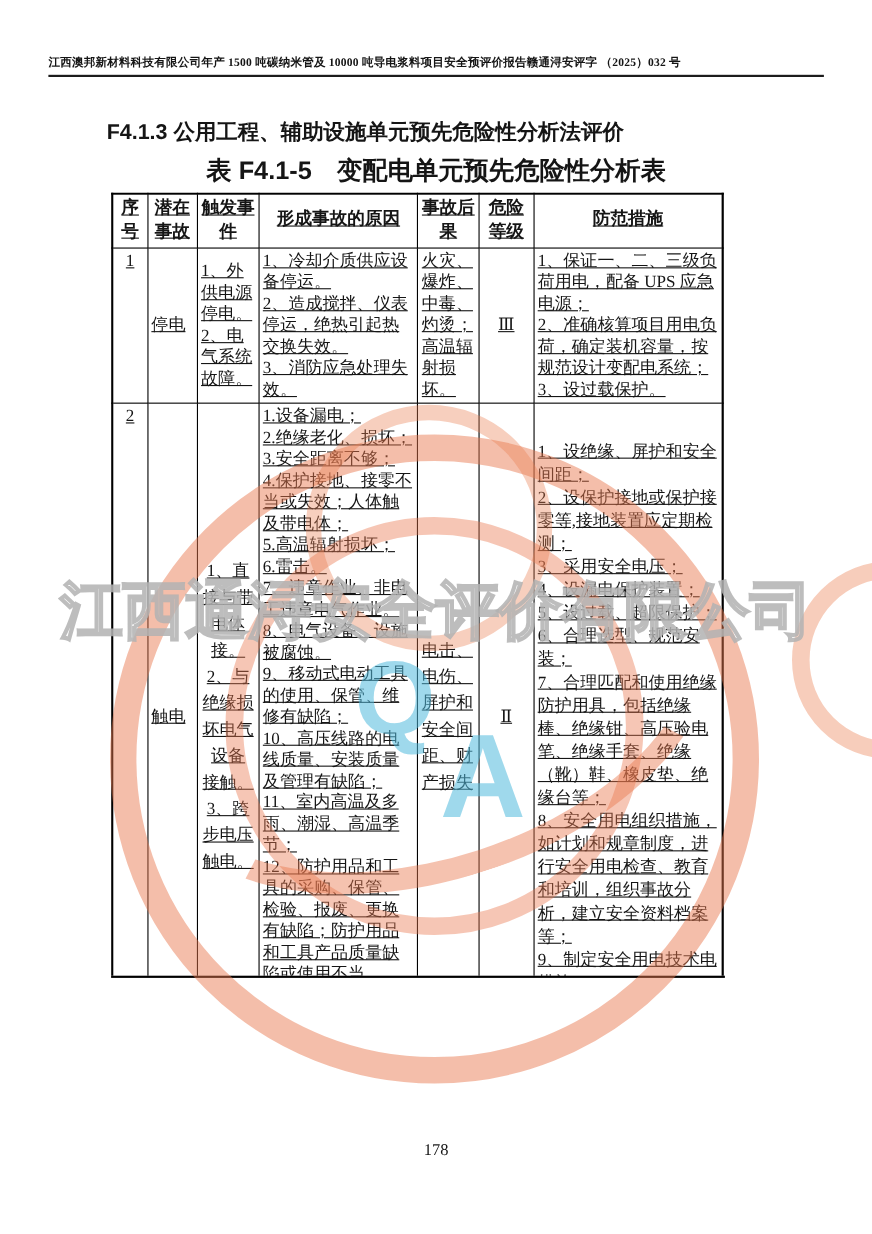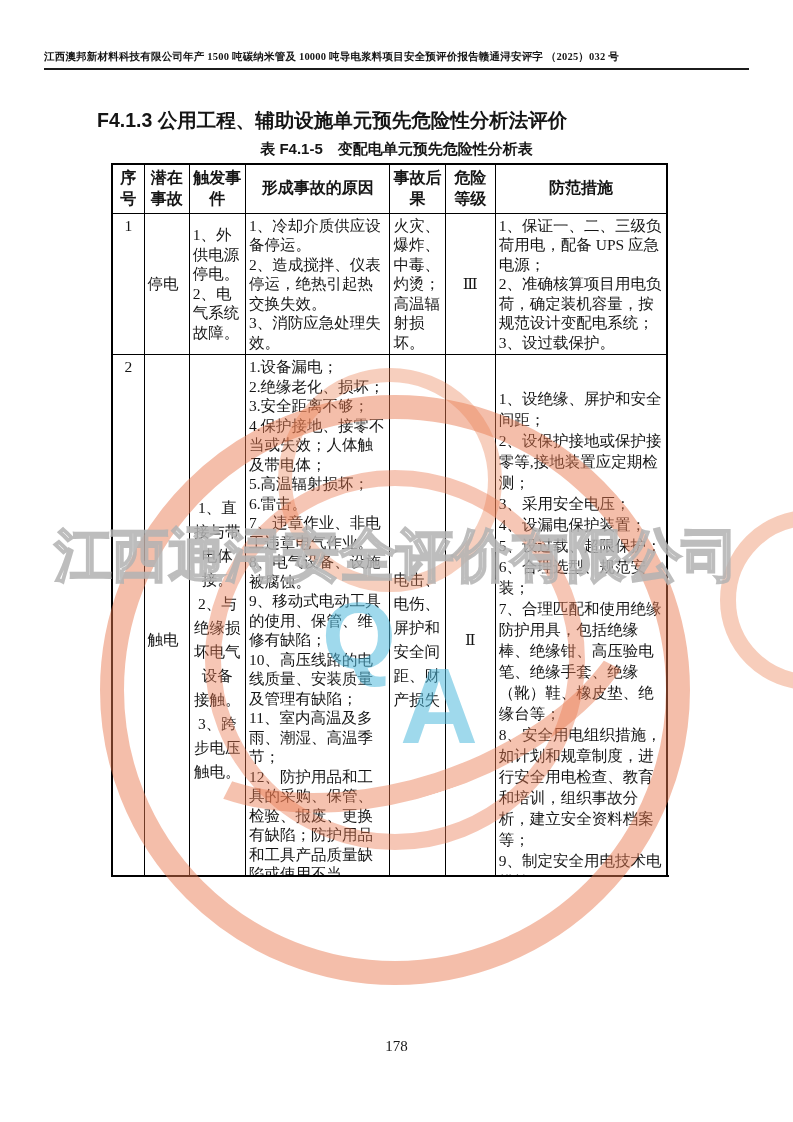--- a/index.html
+++ b/index.html
@@ -19,25 +19,25 @@
     font-size:19.5px; line-height:31px; text-align:justify;
     text-indent:2em;
   }
   .sec {
     font-family:"Liberation Sans","DejaVu Sans",sans-serif;
     font-size:19.5px; font-weight:bold; margin-top:5px; line-height:30px;
   }
   .list-item { font-size:19.5px; text-indent:2em; margin-top:5px; line-height:30px; }
   .tbl-title {
     font-family:"Liberation Sans","DejaVu Sans",sans-serif;
-    font-size:15px; font-weight:bold; text-align:center; margin:5px 0 4px 0;
+    font-size:23px; font-weight:bold; text-align:center; margin:5px 0 4px 0;
   }
   .tbl-wrap {
-    width:558px; height:714px; margin-left:14px;
-    overflow:hidden; border-bottom:2px solid #000;
+    width:558px; height:714px; margin-left:4px;
+    overflow:hidden; border-bottom:2px solid #000;text-decoration:underline;
   }
   table { border-collapse:collapse; width:557px; table-layout:fixed; }
   th, td { border:1px solid #000; }
   table { border:2px solid #000; }
   th {
     font-family:"Liberation Sans","DejaVu Sans",sans-serif;
     font-weight:bold; font-size:16px; text-align:center; vertical-align:middle;
     padding:3px 1px; line-height:1.3;
   }
   td {

